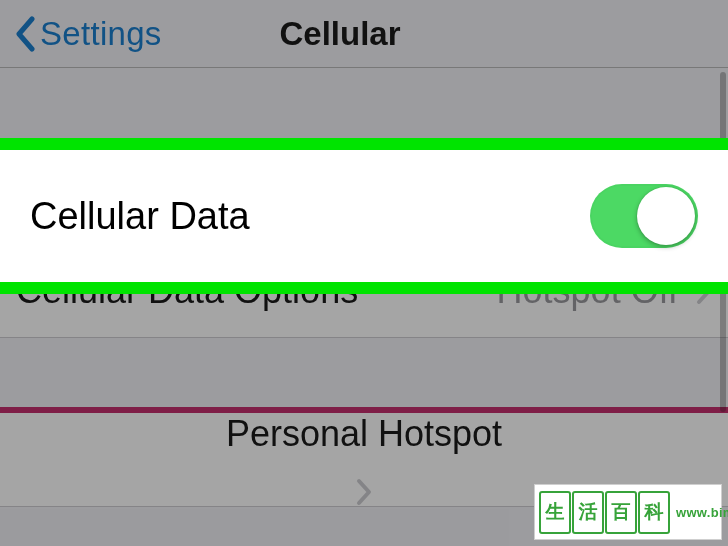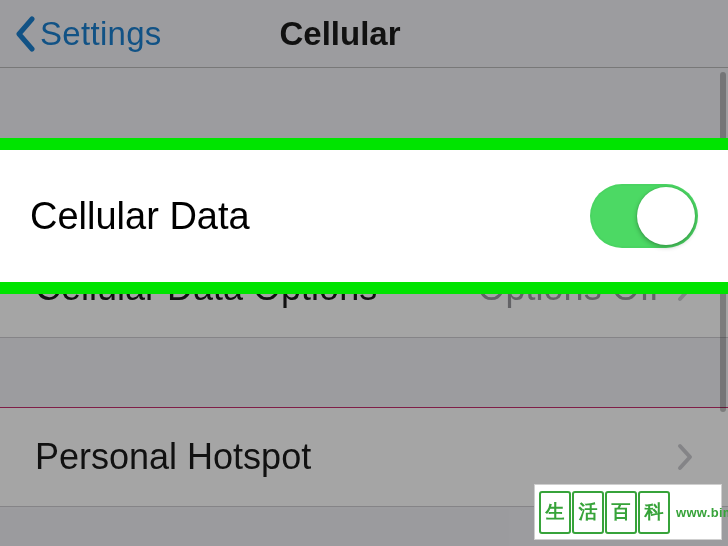--- a/index.html
+++ b/index.html
@@ -39,25 +39,25 @@
       left: 0; right: 14px;
       text-align: center;
       font-size: 33px;
       font-weight: 600;
       color: #000;
       pointer-events: none;
     }
     .title span { position: relative; left: -17px; }
     .row {
       background: #ffffff;
-      border-top: 1px solid #be185d;
+      border-top: 6px solid #be185d;
       border-bottom: 1px solid #c8c7cc;
       display: flex;
       align-items: center;
-      padding: 0 35px;
+      padding: 0 16px;
       height: 100px;
       font-size: 36px;
       color: #000;
       margin-top: -1px;
       width: 100%;
     }
     .spacer { height: 72px; width: 100%; }
     .spacer-mid { height: 70px; width: 100%; }
     .row .label { flex: 1; }
     .value-text { color: #8e8e93; font-size: 36px; margin-right: 18px; }
@@ -172,29 +172,29 @@
 
   <div class="row" style="height:100px;">
     <div class="label">Cellular Data</div>
     <div class="switch">
       <div class="switch-knob"></div>
     </div>
   </div>
 
   <div class="row" style="height:100px;">
     <div class="label">Cellular Data Options</div>
-    <div class="value-text">Options Off</div>
+    <div class="value-text">Hotspot Off</div>
     <svg class="disclosure" width="16" height="28" viewBox="0 0 16 28">
       <polyline points="3,3 13,14 3,25" fill="none" stroke="#c7c7cc" stroke-width="4" stroke-linecap="round" stroke-linejoin="round"></polyline>
     </svg>
   </div>
 
   <div class="spacer-mid"></div>
 
-  <div class="row" style="height:100px;">
+  <div class="row" style="height:100px;flex-direction:column;">
     <div class="label">Personal Hotspot</div>
     <svg class="disclosure" width="16" height="28" viewBox="0 0 16 28">
       <polyline points="3,3 13,14 3,25" fill="none" stroke="#c7c7cc" stroke-width="4" stroke-linecap="round" stroke-linejoin="round"></polyline>
     </svg>
   </div>
 
   <div class="scrollbar"></div>
 
   <div class="overlay"></div>
 

